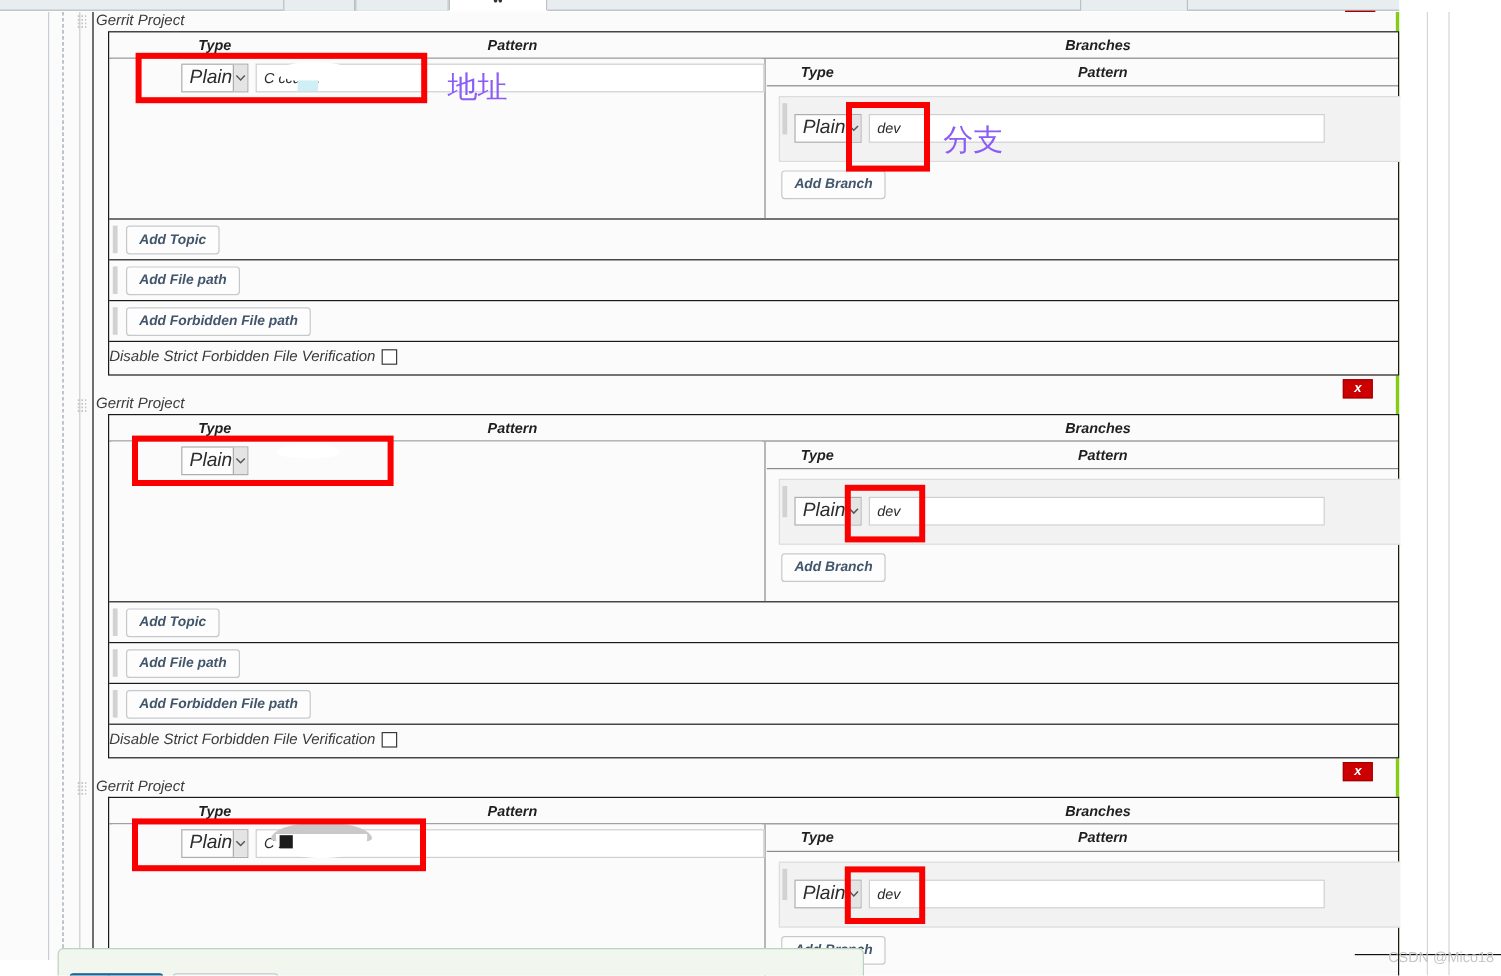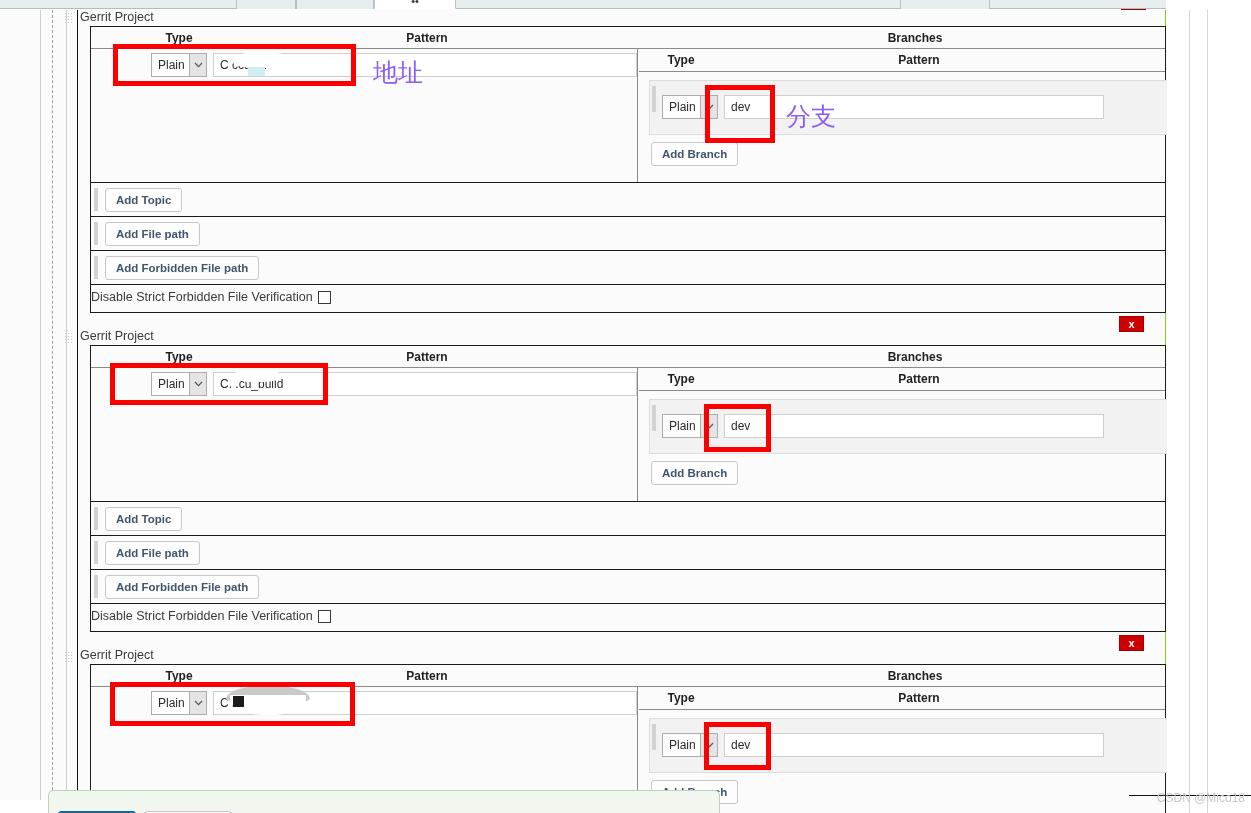--- a/index.html
+++ b/index.html
@@ -39,22 +39,23 @@
     text-align: center;
     font-size: 11px; color: #333;
     white-space: nowrap; overflow: hidden;
   }
 
   
   .content {
     position: absolute; left: 0; top: 10px;
     width: 1166px; height: 790px;
     background: #fbfbfb;
-    border-right: 1px solid #84cc16;
-    box-sizing: border-box;
+    border-right: 3px solid #84cc16;
+    box-sizing: border-box;
+    font-style: italic;
   }
   .content-inner {
     position: absolute; left: 0; top: 0; right: 0; bottom: 0;
     background: #fbfbfb;
   }
 
   
   .dashed-guide {
     position: absolute; top: 0; bottom: 0;
     width: 0; border-left: 1px dashed #9aa0a6;
@@ -130,21 +131,21 @@
   
   .sel {
     position: absolute;
     height: 24px; width: 56px;
     border: 1px solid #adadad;
     background: #fdfdfd;
     box-sizing: border-box;
     display: flex; align-items: center;
   }
   .sel .sel-text {
-    font-size: 12px; color: #2b2b2b;
+    font-size: 16px; color: #2b2b2b;
     padding-left: 6px; flex: 1;
     white-space: nowrap;
   }
   .sel .sel-arrow {
     width: 17px; height: 100%;
     background: #e4e4e4;
     border-left: 1px solid #adadad;
     display: flex; align-items: center; justify-content: center;
     box-sizing: border-box;
   }
@@ -436,21 +437,20 @@
 
             <div class="inner-strip" style="left:2px;top:0px;width:542px;height:36px;background:#fbfbfb;border:none;">
               <div class="sel" style="left:58px;top:4px;">
                 <span class="sel-text">Plain</span>
                 <span class="sel-arrow">
                   <svg width="9" height="6" viewBox="0 0 9 6">
                       <path d="M1 1 L4.5 4.6 L8 1" fill="none" stroke="#555" stroke-width="1.2"></path>
                     </svg>
                 </span>
               </div>
-              <div class="tinput" style="left:120px;top:4px;width:424px;">C.              .cu_build</div>
               <div class="redact-white" style="left:138px;top:2px;width:52px;height:12px;"></div>
             </div>
 
             <div style="position:absolute;left:548px;top:0;right:0;bottom:0;">
               <div class="hdr-row" style="height:23px;border-bottom:1px solid #8a8a8a;">
                 <div class="hdr-label" style="left:42px;">Type</div>
                 <div class="hdr-label" style="left:280px;">Pattern</div>
               </div>
 
               <div class="inner-strip" style="left:10px;top:31px;width:528px;height:55px;">

